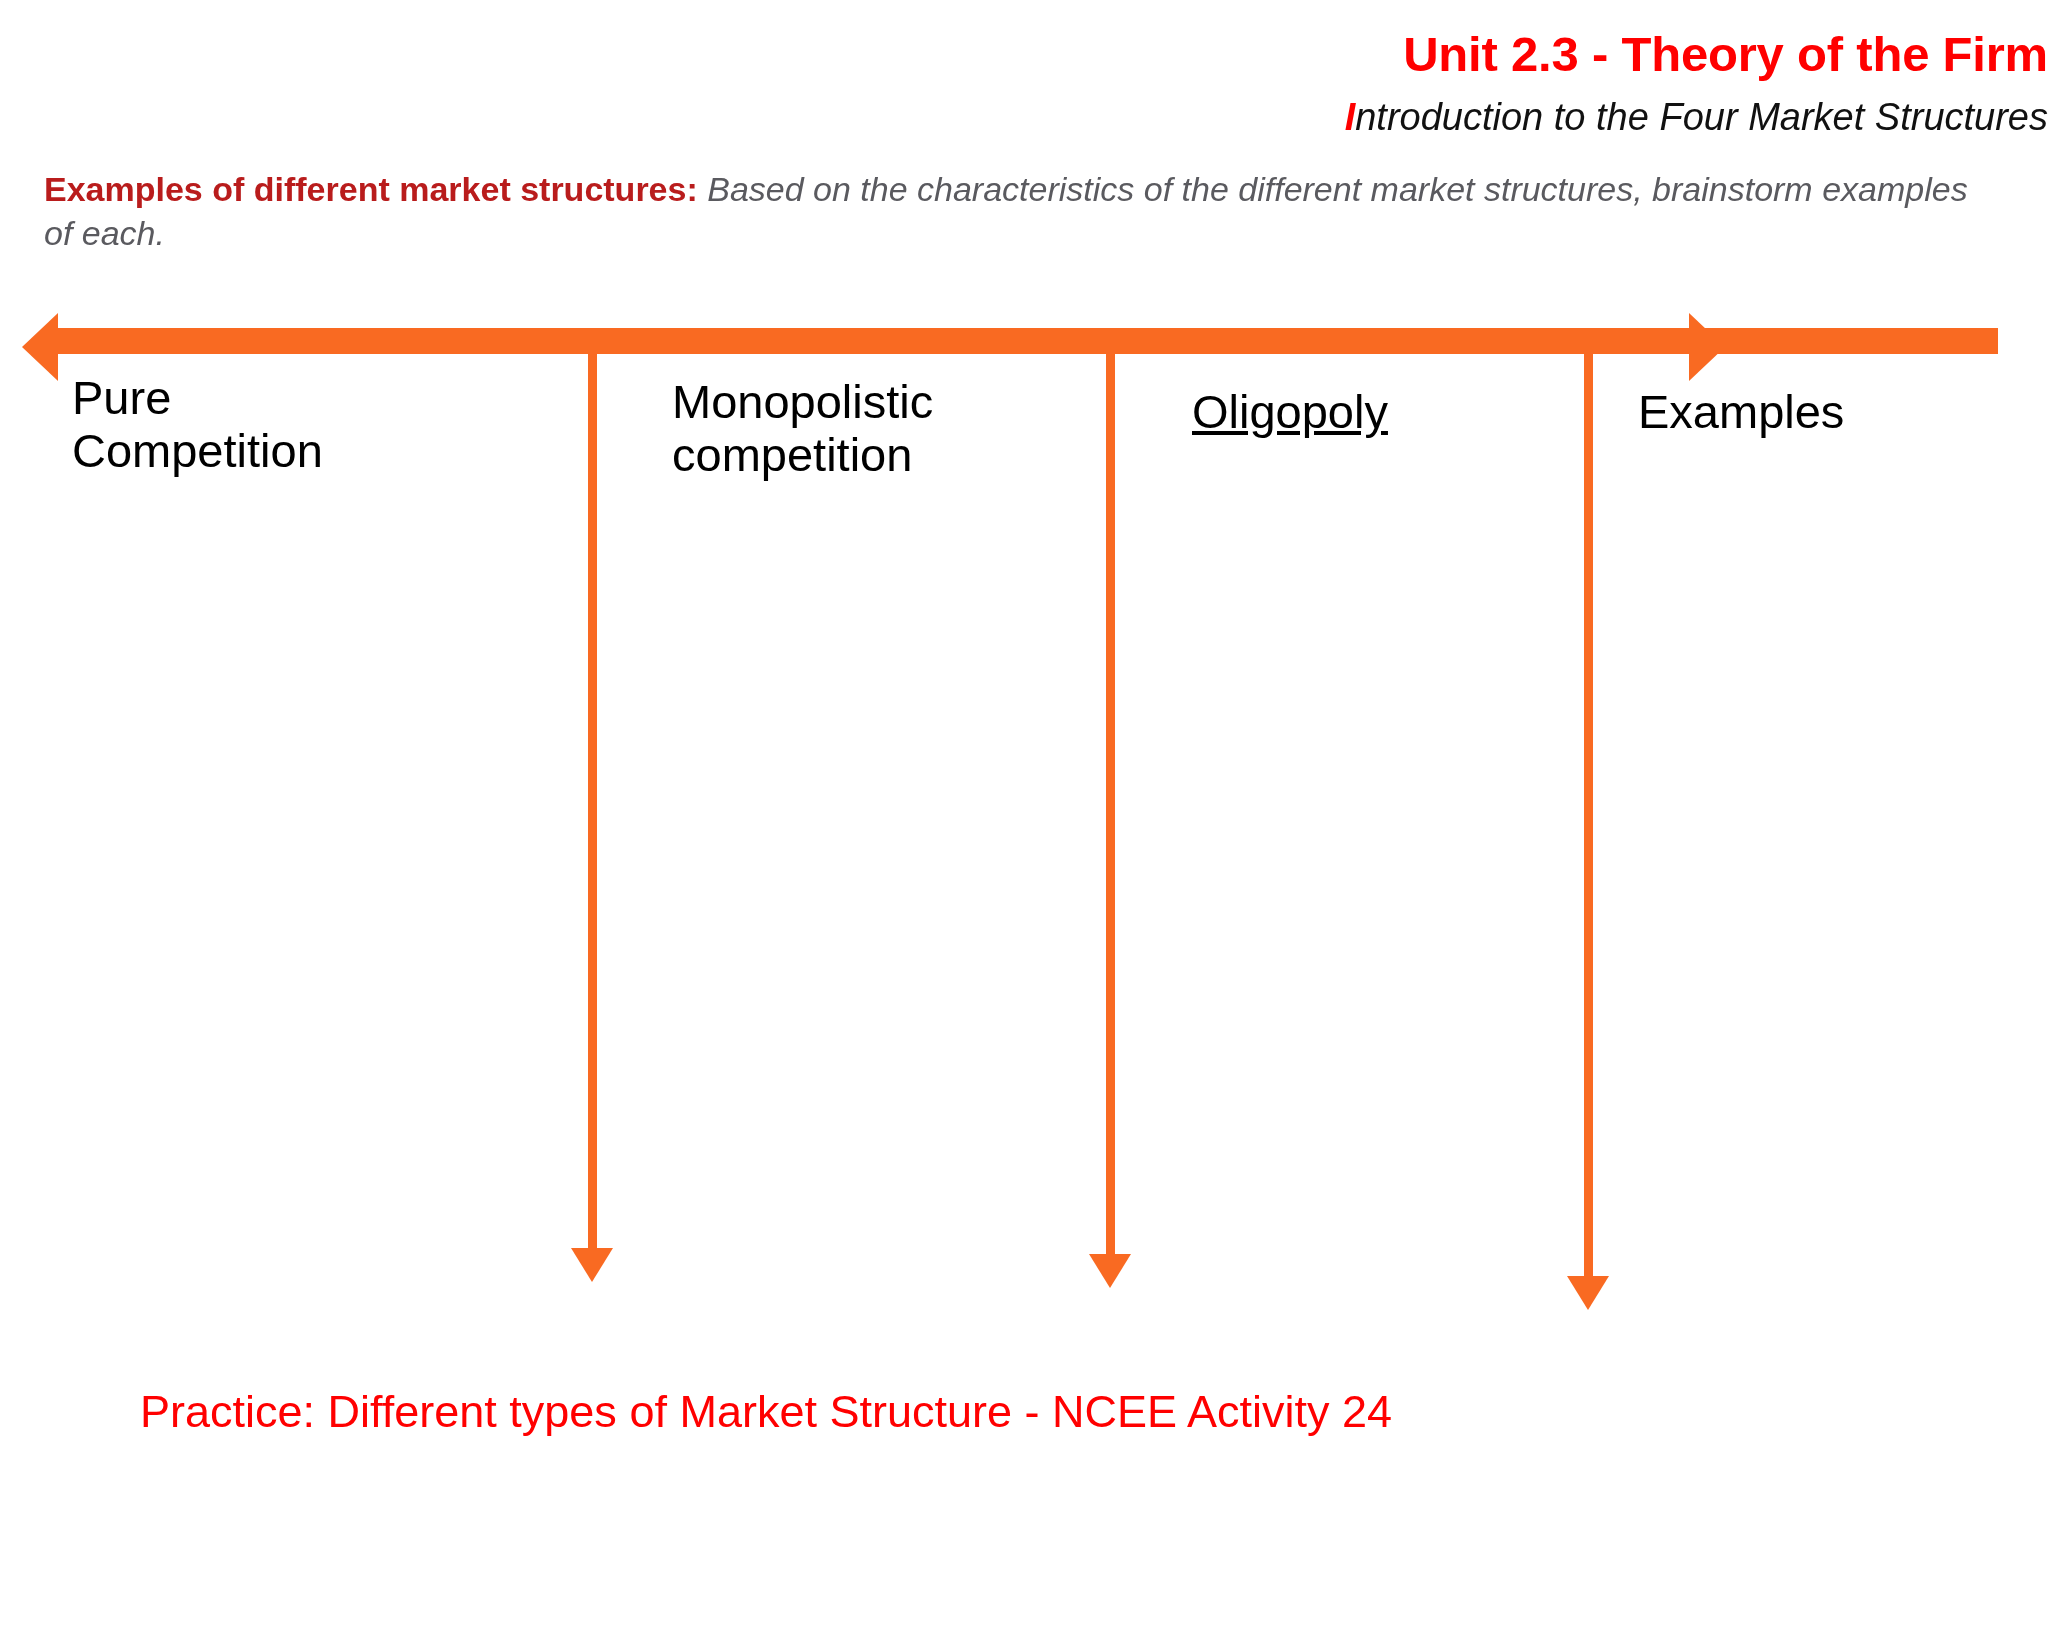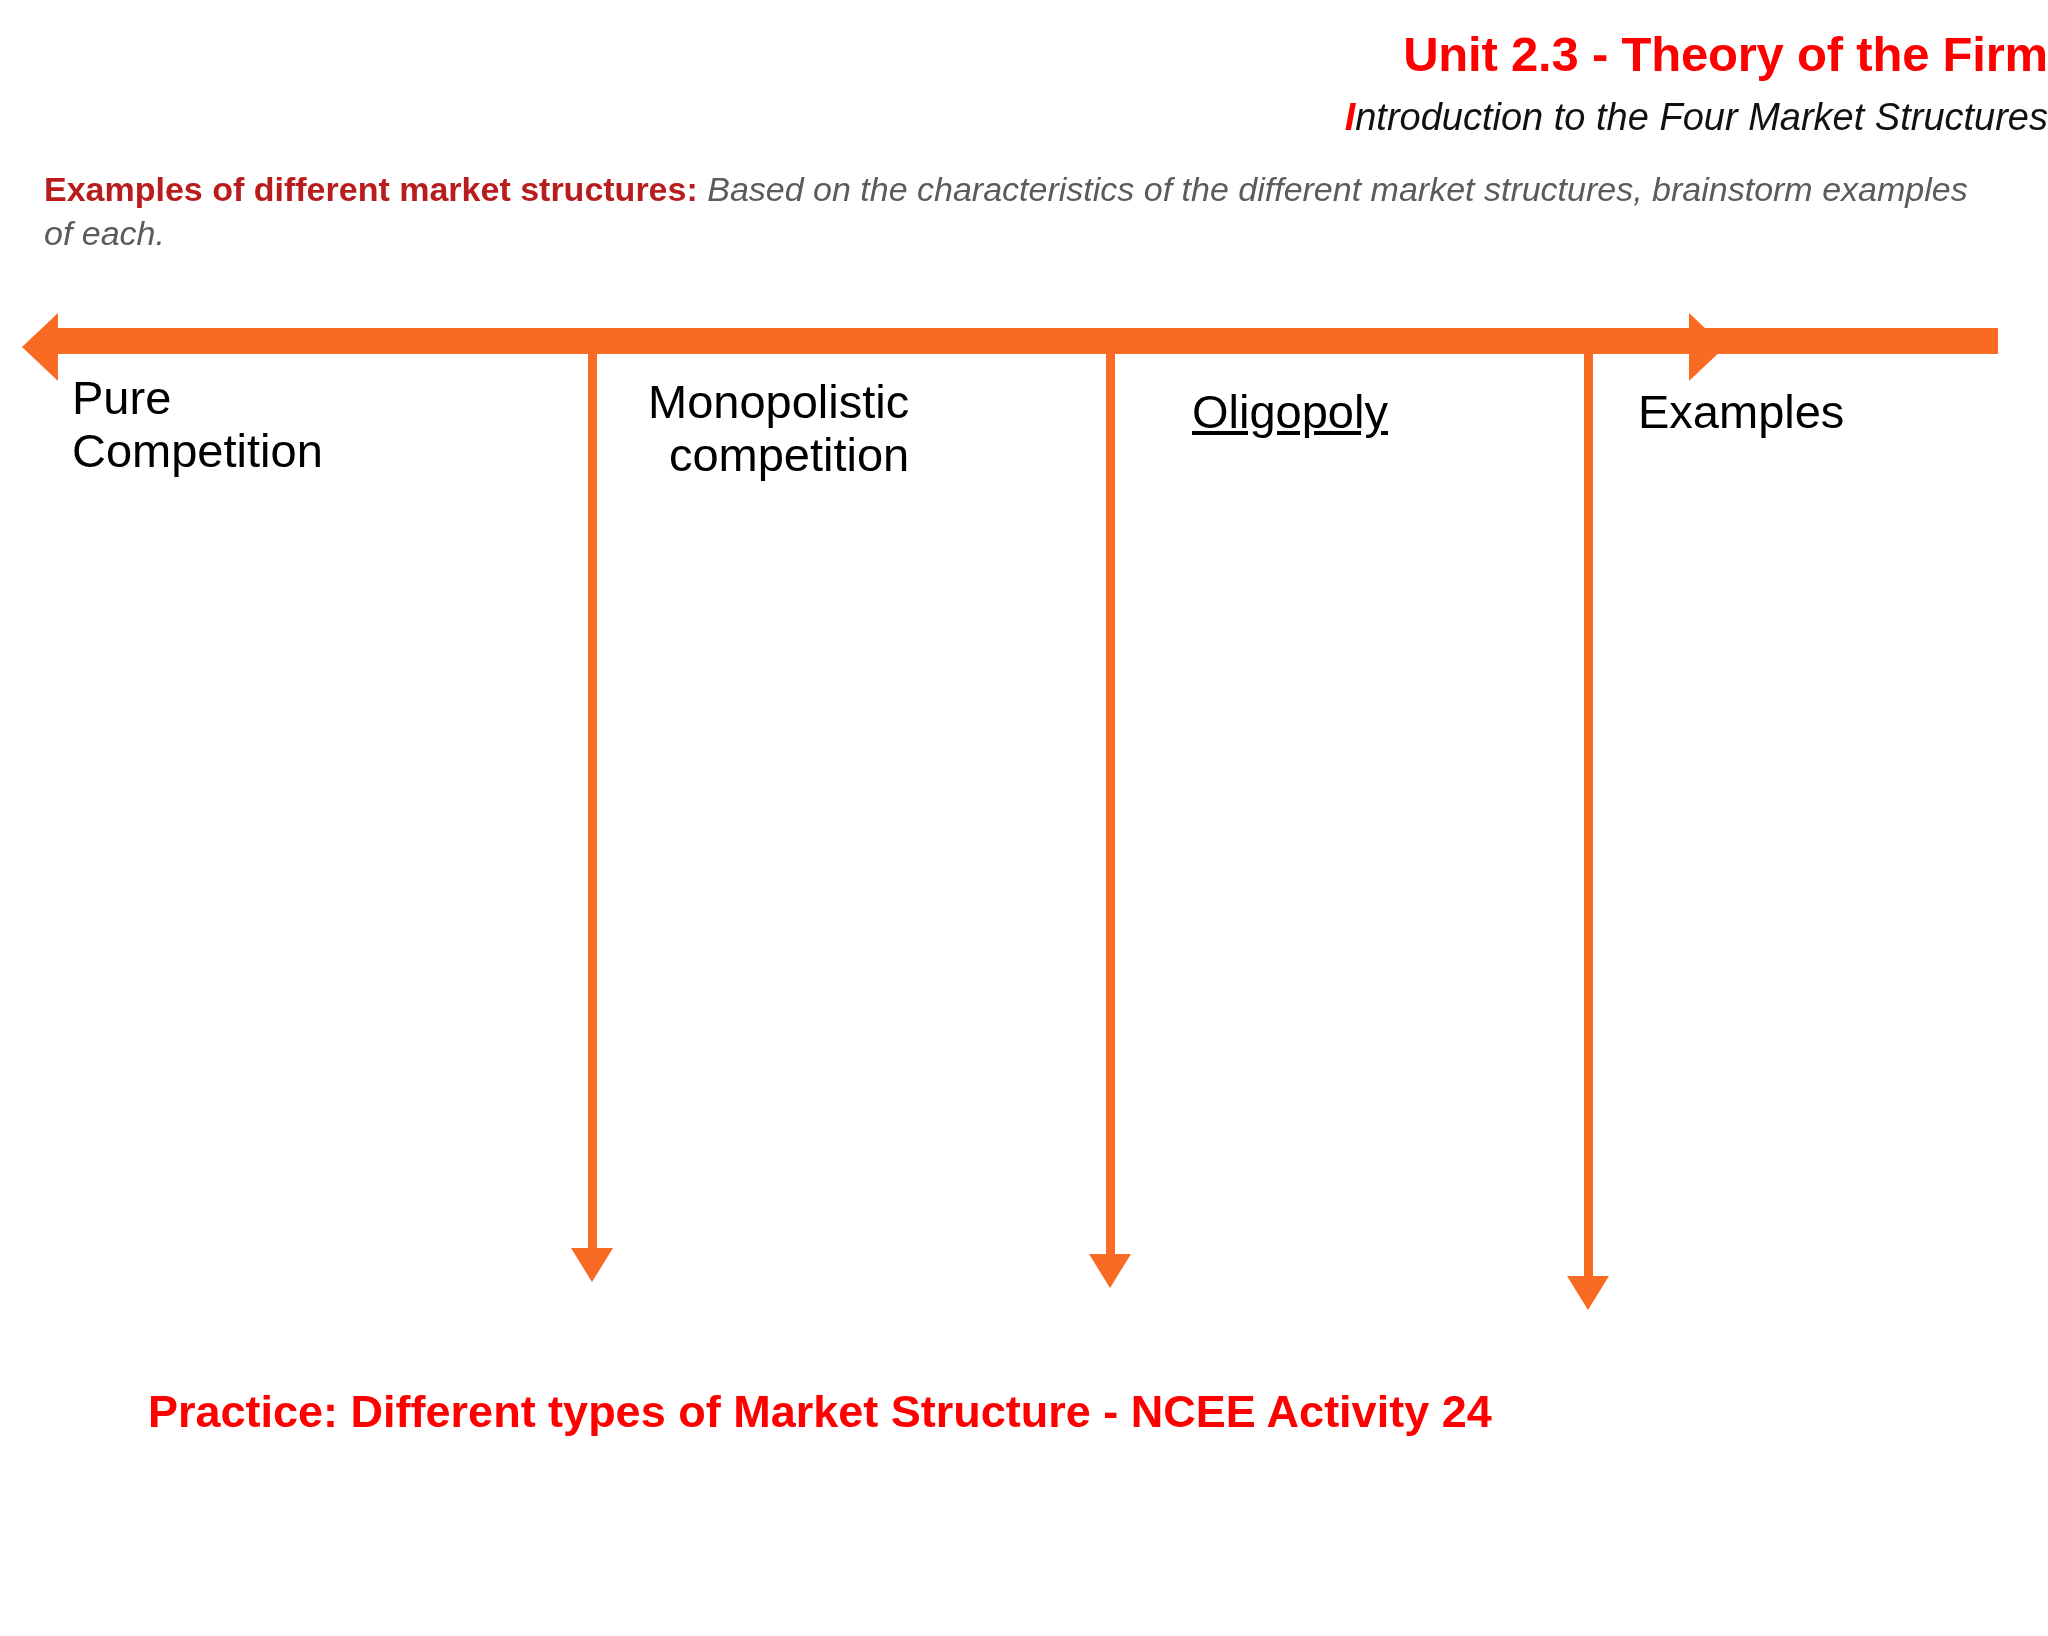--- a/index.html
+++ b/index.html
@@ -118,23 +118,23 @@
     font-size: 47px;
     color: #000000;
     line-height: 1.12;
     white-space: pre-line;
   }
 
   
   .practice-note {
     position: absolute;
     top: 1386px;
-    left: 148px;
+    left: 140px;
     font-size: 45px;
-    font-weight: bold;
+    font-weight: normal;
     color: #FF0000;
     white-space: nowrap;
   }
 </style>
 </head>
 <body>
 
 <div class="slide-title">Unit 2.3 - Theory of the Firm</div>
 
 <div class="slide-subtitle">
@@ -156,21 +156,21 @@
 
   <div class="divider" style="left:1106px; height:926px;"></div>
   <div class="divider-head" style="left:1089px; top:938px;"></div>
 
   <div class="divider" style="left:1584px; height:948px;"></div>
   <div class="divider-head" style="left:1567px; top:960px;"></div>
 
   <div class="cat-label" style="left:72px;  top:56px;">Pure
 Competition</div>
 
-  <div class="cat-label" style="left:648px; top:60px;text-align:right;">Monopolistic
+  <div class="cat-label" style="left:672px; top:60px;">Monopolistic
 competition</div>
 
   <div class="cat-label" style="left:1192px; top:70px;text-decoration:underline;">Oligopoly</div>
 
   <div class="cat-label" style="left:1638px; top:70px;">Examples</div>
 </div>
 
 <div class="practice-note">Practice: Different types of Market Structure - NCEE Activity 24</div>
 
 </body></html>

